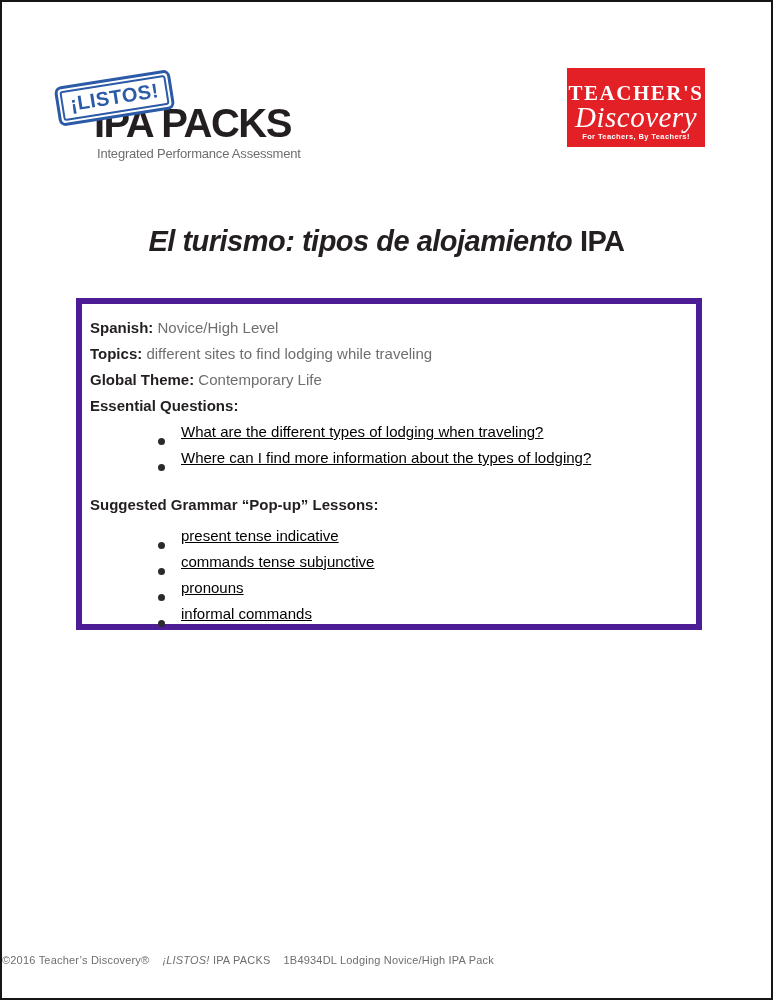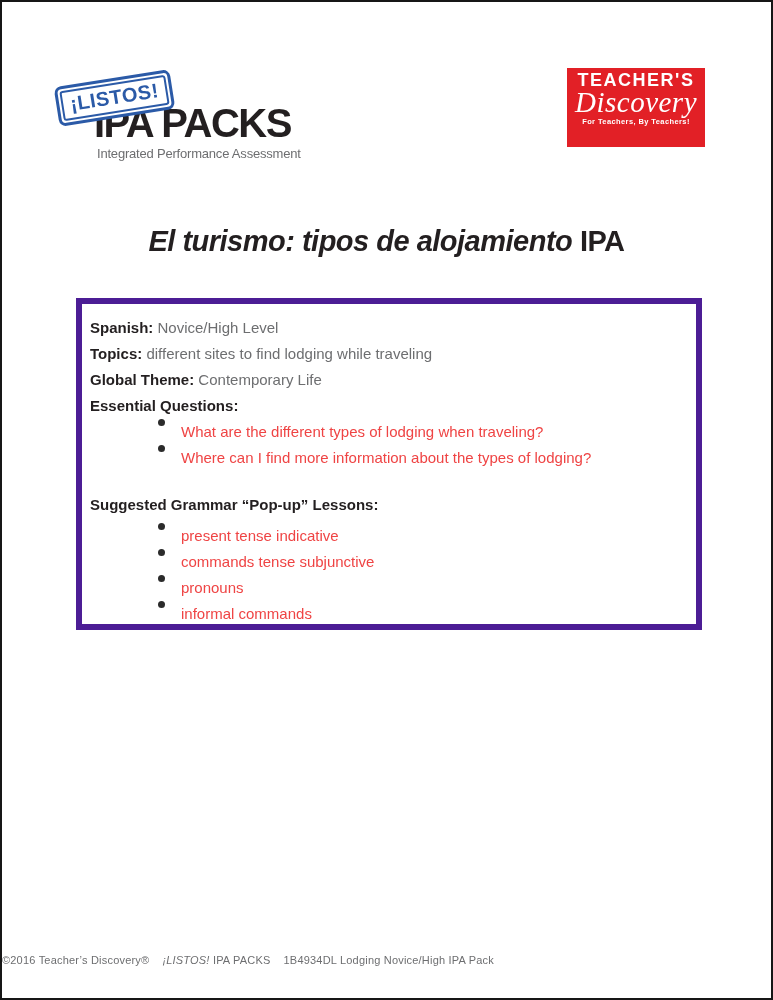--- a/index.html
+++ b/index.html
@@ -41,21 +41,21 @@
   .brand-subtitle{
     position:absolute;left:95px;top:144px;
     font-size:13px;color:#6d6e70;letter-spacing:-0.2px;white-space:nowrap;
   }
   .td-logo{
     position:absolute;left:565px;top:66px;
     width:138px;height:79px;
     background:#e22026;color:#ffffff;text-align:center;
     box-sizing:border-box;
   }
-  .td-line1{margin-top:2px;font-size:18px;font-weight:bold;letter-spacing:1.5px;}
+  .td-line1{margin-top:13px;font-size:21px;font-weight:bold;letter-spacing:1.5px;font-family:Liberation Serif, serif;}
   .td-line2{
     font-family:"Liberation Serif", serif;
     font-style:italic;font-size:29px;line-height:29px;margin-top:-3px;
     letter-spacing:0.5px;
   }
   .td-line3{font-size:7.5px;font-weight:bold;letter-spacing:0.4px;margin-top:0px;}
 
   
   .doc-title{
     position:absolute;left:0;right:0;top:223px;margin:0;
@@ -71,23 +71,24 @@
     box-sizing:border-box;
     border:6px solid #4c1d95;
     padding:11px 10px 0 8px;
     color:#6d6e70;
   }
   .row{font-size:15px;line-height:26px;}
   .fl{font-weight:bold;color:#231f20;}
   .fv{color:#6d6e70;}
   .section-label{font-weight:bold;color:#231f20;font-size:15px;line-height:26px;}
   .bullet-row{
-    display:flex;align-items:flex-start;
-    font-size:15px;line-height:26px;color:#ef4444;
+    display:flex;align-items:flex-end;
+    font-size:15px;line-height:26px;color:#000000;
     padding-left:68px;
+    text-decoration:underline;
   }
   .bullet-dot{
     width:7px;height:7px;border-radius:50%;
     background:#2b2b2b;margin-right:16px;flex:0 0 7px;
   }
   .gap-lg{height:21px;}
   .gap-sm{height:5px;}
 
   
   .doc-footer{

